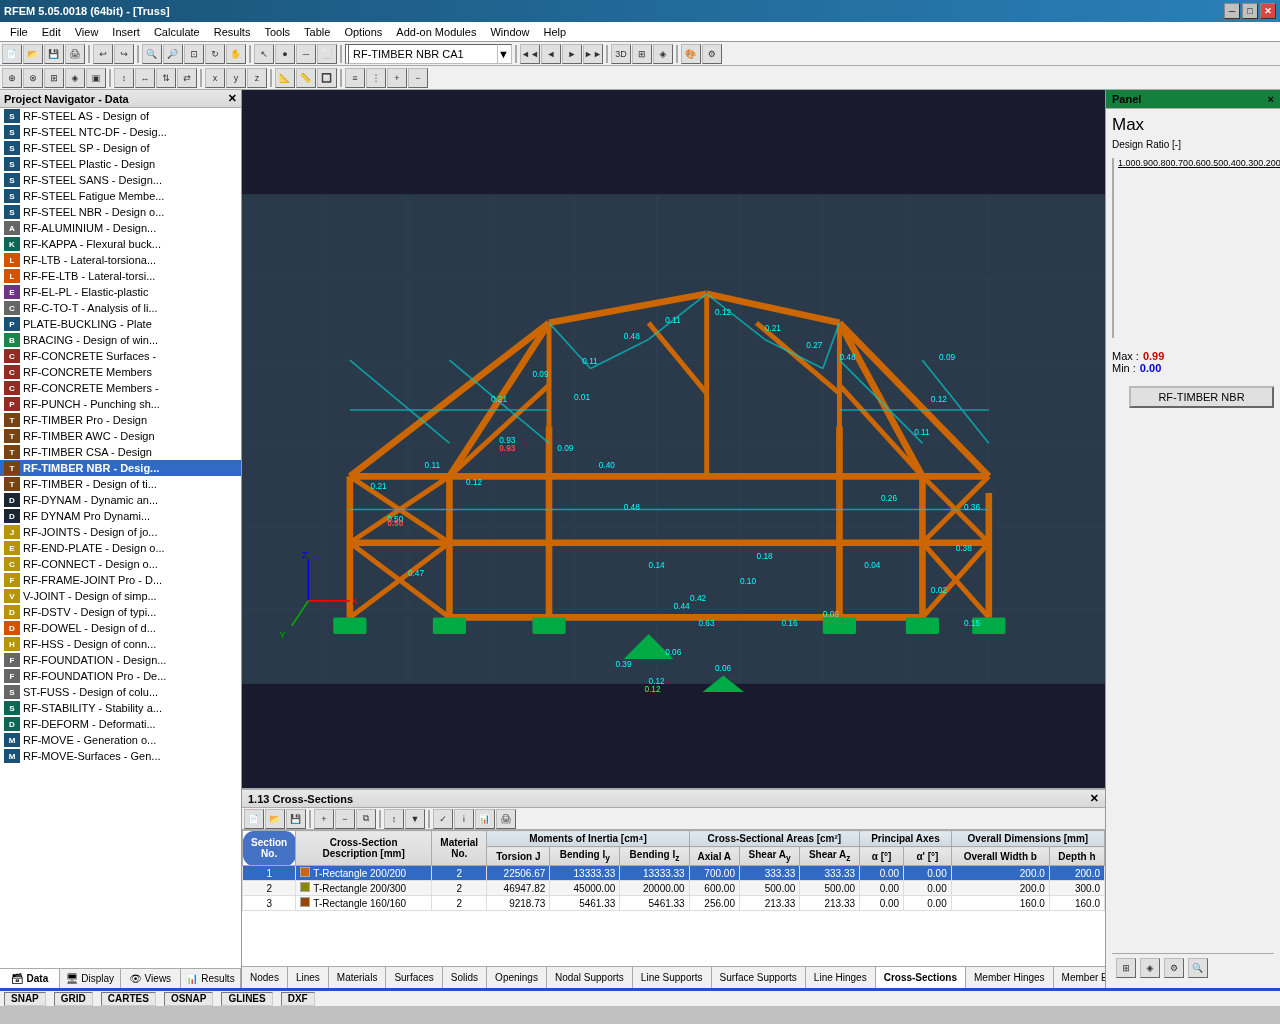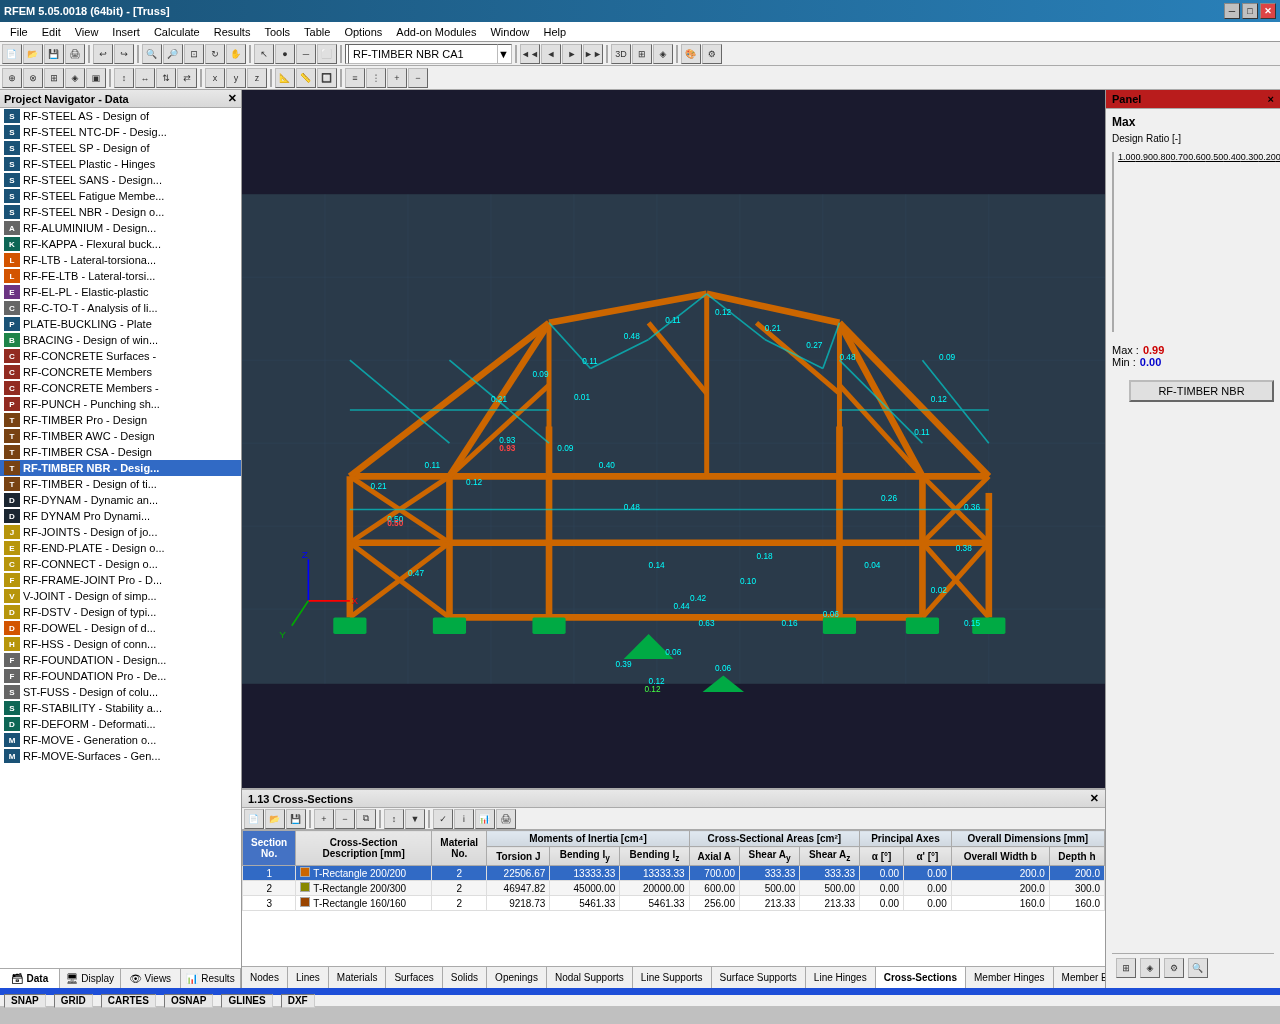--- a/index.html
+++ b/index.html
@@ -175,21 +175,21 @@
       background: #f0f0f0;
       border-left: 1px solid #999;
       display: flex;
       flex-direction: column;
     }
     #panel-header {
       display: flex;
       justify-content: space-between;
       align-items: center;
       padding: 3px 6px;
-      background: #b91c1c;
+      background: #15803d;
       border-bottom: 1px solid #aaa;
       font-weight: bold;
       font-size: 11px;
     }
     #panel-content {
       padding: 6px;
       display: flex;
       flex-direction: column;
       gap: 4px;
       flex: 1;
@@ -282,20 +282,21 @@
     td.left { text-align: left; }
     td.center { text-align: center; }
     tr:nth-child(even) td { background: #f5f5f5; }
     tr.selected td { background: #316ac5; color: white; }
     .col-header-group {
       background: linear-gradient(to bottom, #e0e8f0, #d0d8e0);
     }
     .blue-col {
       background: #4472C4 !important;
       color: white;
+      border-radius: 11px;
     }
 
     
     #bottom-tabs {
       display: flex;
       background: #f0f0f0;
       border-top: 1px solid #aaa;
       height: 22px;
       overflow: hidden;
     }
@@ -309,21 +310,21 @@
       white-space: nowrap;
     }
     .bottom-tab.active { background: white; font-weight: bold; }
 
     
     #statusbar {
       background: #f0f0f0;
       height: 18px;
       display: flex;
       align-items: center;
-      border-top: 7px solid #1d4ed8;
+      border-top: 3px solid #1d4ed8;
       padding: 0 4px;
       gap: 8px;
       font-size: 10px;
     }
     .status-item {
       padding: 0 6px;
       border: 1px inset #ccc;
       background: #e8e8e8;
       height: 14px;
       display: flex;
@@ -475,21 +476,21 @@
         <div class="nav-item">
           <span class="nav-icon" style="background: rgb(26, 82, 118); color: white; font-size: 8px; font-weight: bold;">S</span>
           <span>RF-STEEL NTC-DF - Desig...</span>
         </div>
         <div class="nav-item">
           <span class="nav-icon" style="background: rgb(26, 82, 118); color: white; font-size: 8px; font-weight: bold;">S</span>
           <span>RF-STEEL SP - Design of</span>
         </div>
         <div class="nav-item">
           <span class="nav-icon" style="background: rgb(26, 82, 118); color: white; font-size: 8px; font-weight: bold;">S</span>
-          <span>RF-STEEL Plastic - Hinges</span>
+          <span>RF-STEEL Plastic - Design</span>
         </div>
         <div class="nav-item">
           <span class="nav-icon" style="background: rgb(26, 82, 118); color: white; font-size: 8px; font-weight: bold;">S</span>
           <span>RF-STEEL SANS - Design...</span>
         </div>
         <div class="nav-item">
           <span class="nav-icon" style="background: rgb(26, 82, 118); color: white; font-size: 8px; font-weight: bold;">S</span>
           <span>RF-STEEL Fatigue Membe...</span>
         </div>
         <div class="nav-item">
@@ -925,21 +926,21 @@
     </div>
 
   </div>
 
   <div id="right-panel">
     <div id="panel-header">
       <span>Panel</span>
       <span style="cursor:pointer">×</span>
     </div>
     <div id="panel-content">
-      <div style="font-weight:bold;font-size:12px;">Max</div>
+      <div style="font-weight:normal;font-size:17px;">Max</div>
       <div style="font-size:10px;">Design Ratio [-]</div>
       <div class="color-scale-container">
         <div id="gradient-bar" style="width:28px;height:180px;background:linear-gradient(to bottom,#ff0000,#ff4400,#ff8800,#ffcc00,#ffff00,#aaff00,#00ff00,#00ffaa,#00ffff,#0088ff,#0000ff);border:1px solid #aaa;">
         </div>
         <div class="scale-value-list">
         <div>1.00</div>
             <div>0.90</div>
             <div>0.80</div>
             <div>0.70</div>
             <div>0.60</div>

